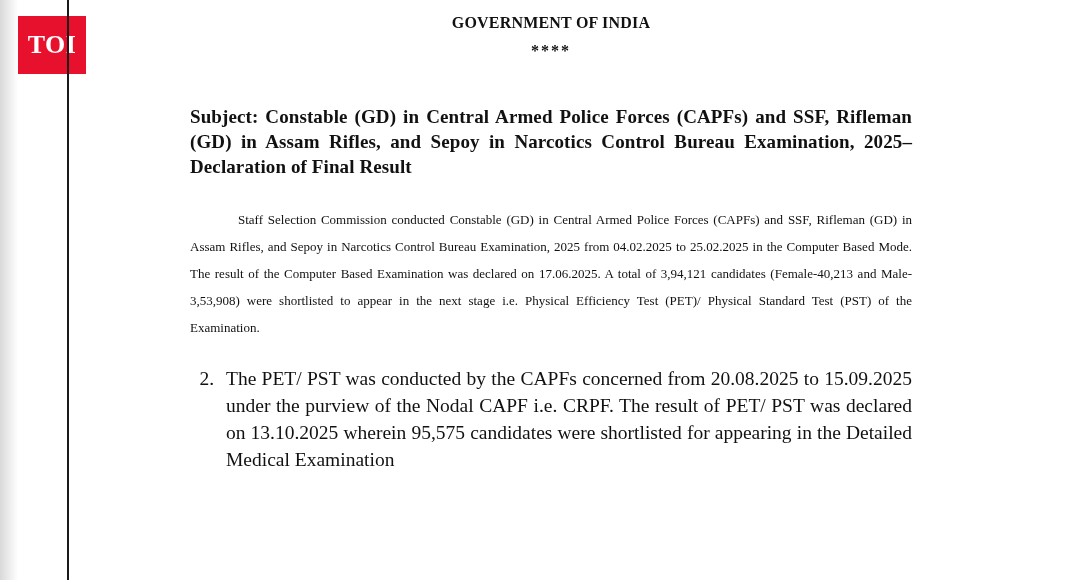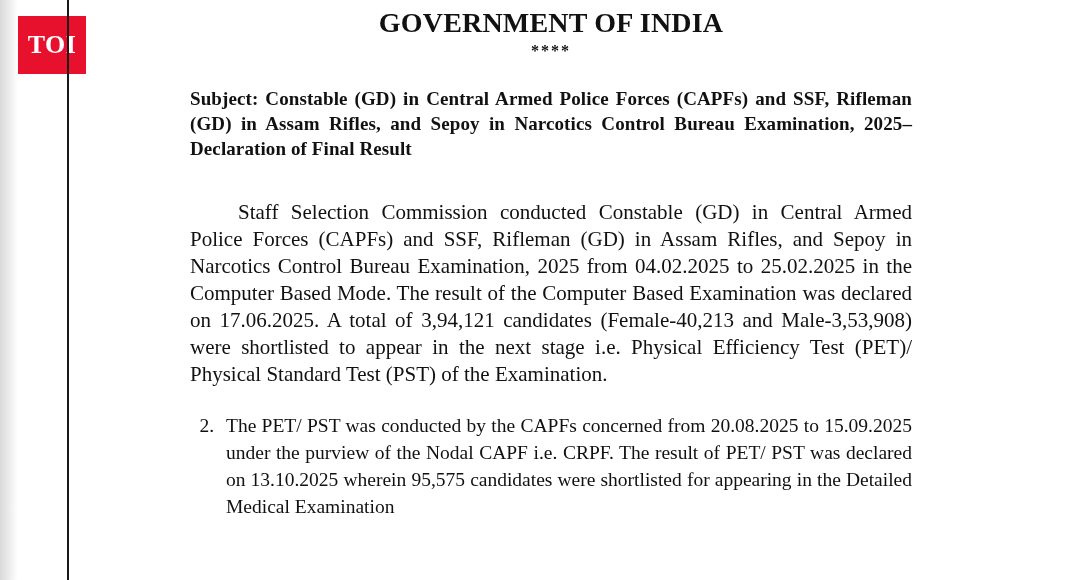--- a/index.html
+++ b/index.html
@@ -66,44 +66,44 @@
   .content {
     position: absolute;
     left: 190px;
     top: 0;
     width: 722px;
     height: 580px;
   }
   .hdr {
     text-align: center;
     font-weight: bold;
-    font-size: 28px;
+    font-size: 16px;
     line-height: 29px;
     letter-spacing: 0.2px;
   }
   .hdr-line1 { margin-top: 8px; }
   .stars {
     text-align: center;
     font-weight: bold;
     font-size: 16px;
     letter-spacing: 2px;
     margin-top: 5px;
   }
   .subject {
-    margin-top: 26px;
+    margin-top: 44px;
     font-weight: bold;
     font-size: 19px;
     line-height: 25px;
     text-align: justify;
     text-align-last: left;
     letter-spacing: 0.1px;
   }
   .para {
-    margin-top: 38px;
-    font-size: 21px;
+    margin-top: 27px;
+    font-size: 13px;
     line-height: 27px;
     text-align: justify;
     text-align-last: left;
   }
   .para .indent {
     display: inline-block;
     width: 48px;
   }
   .numbered {
     margin-top: 24px;

